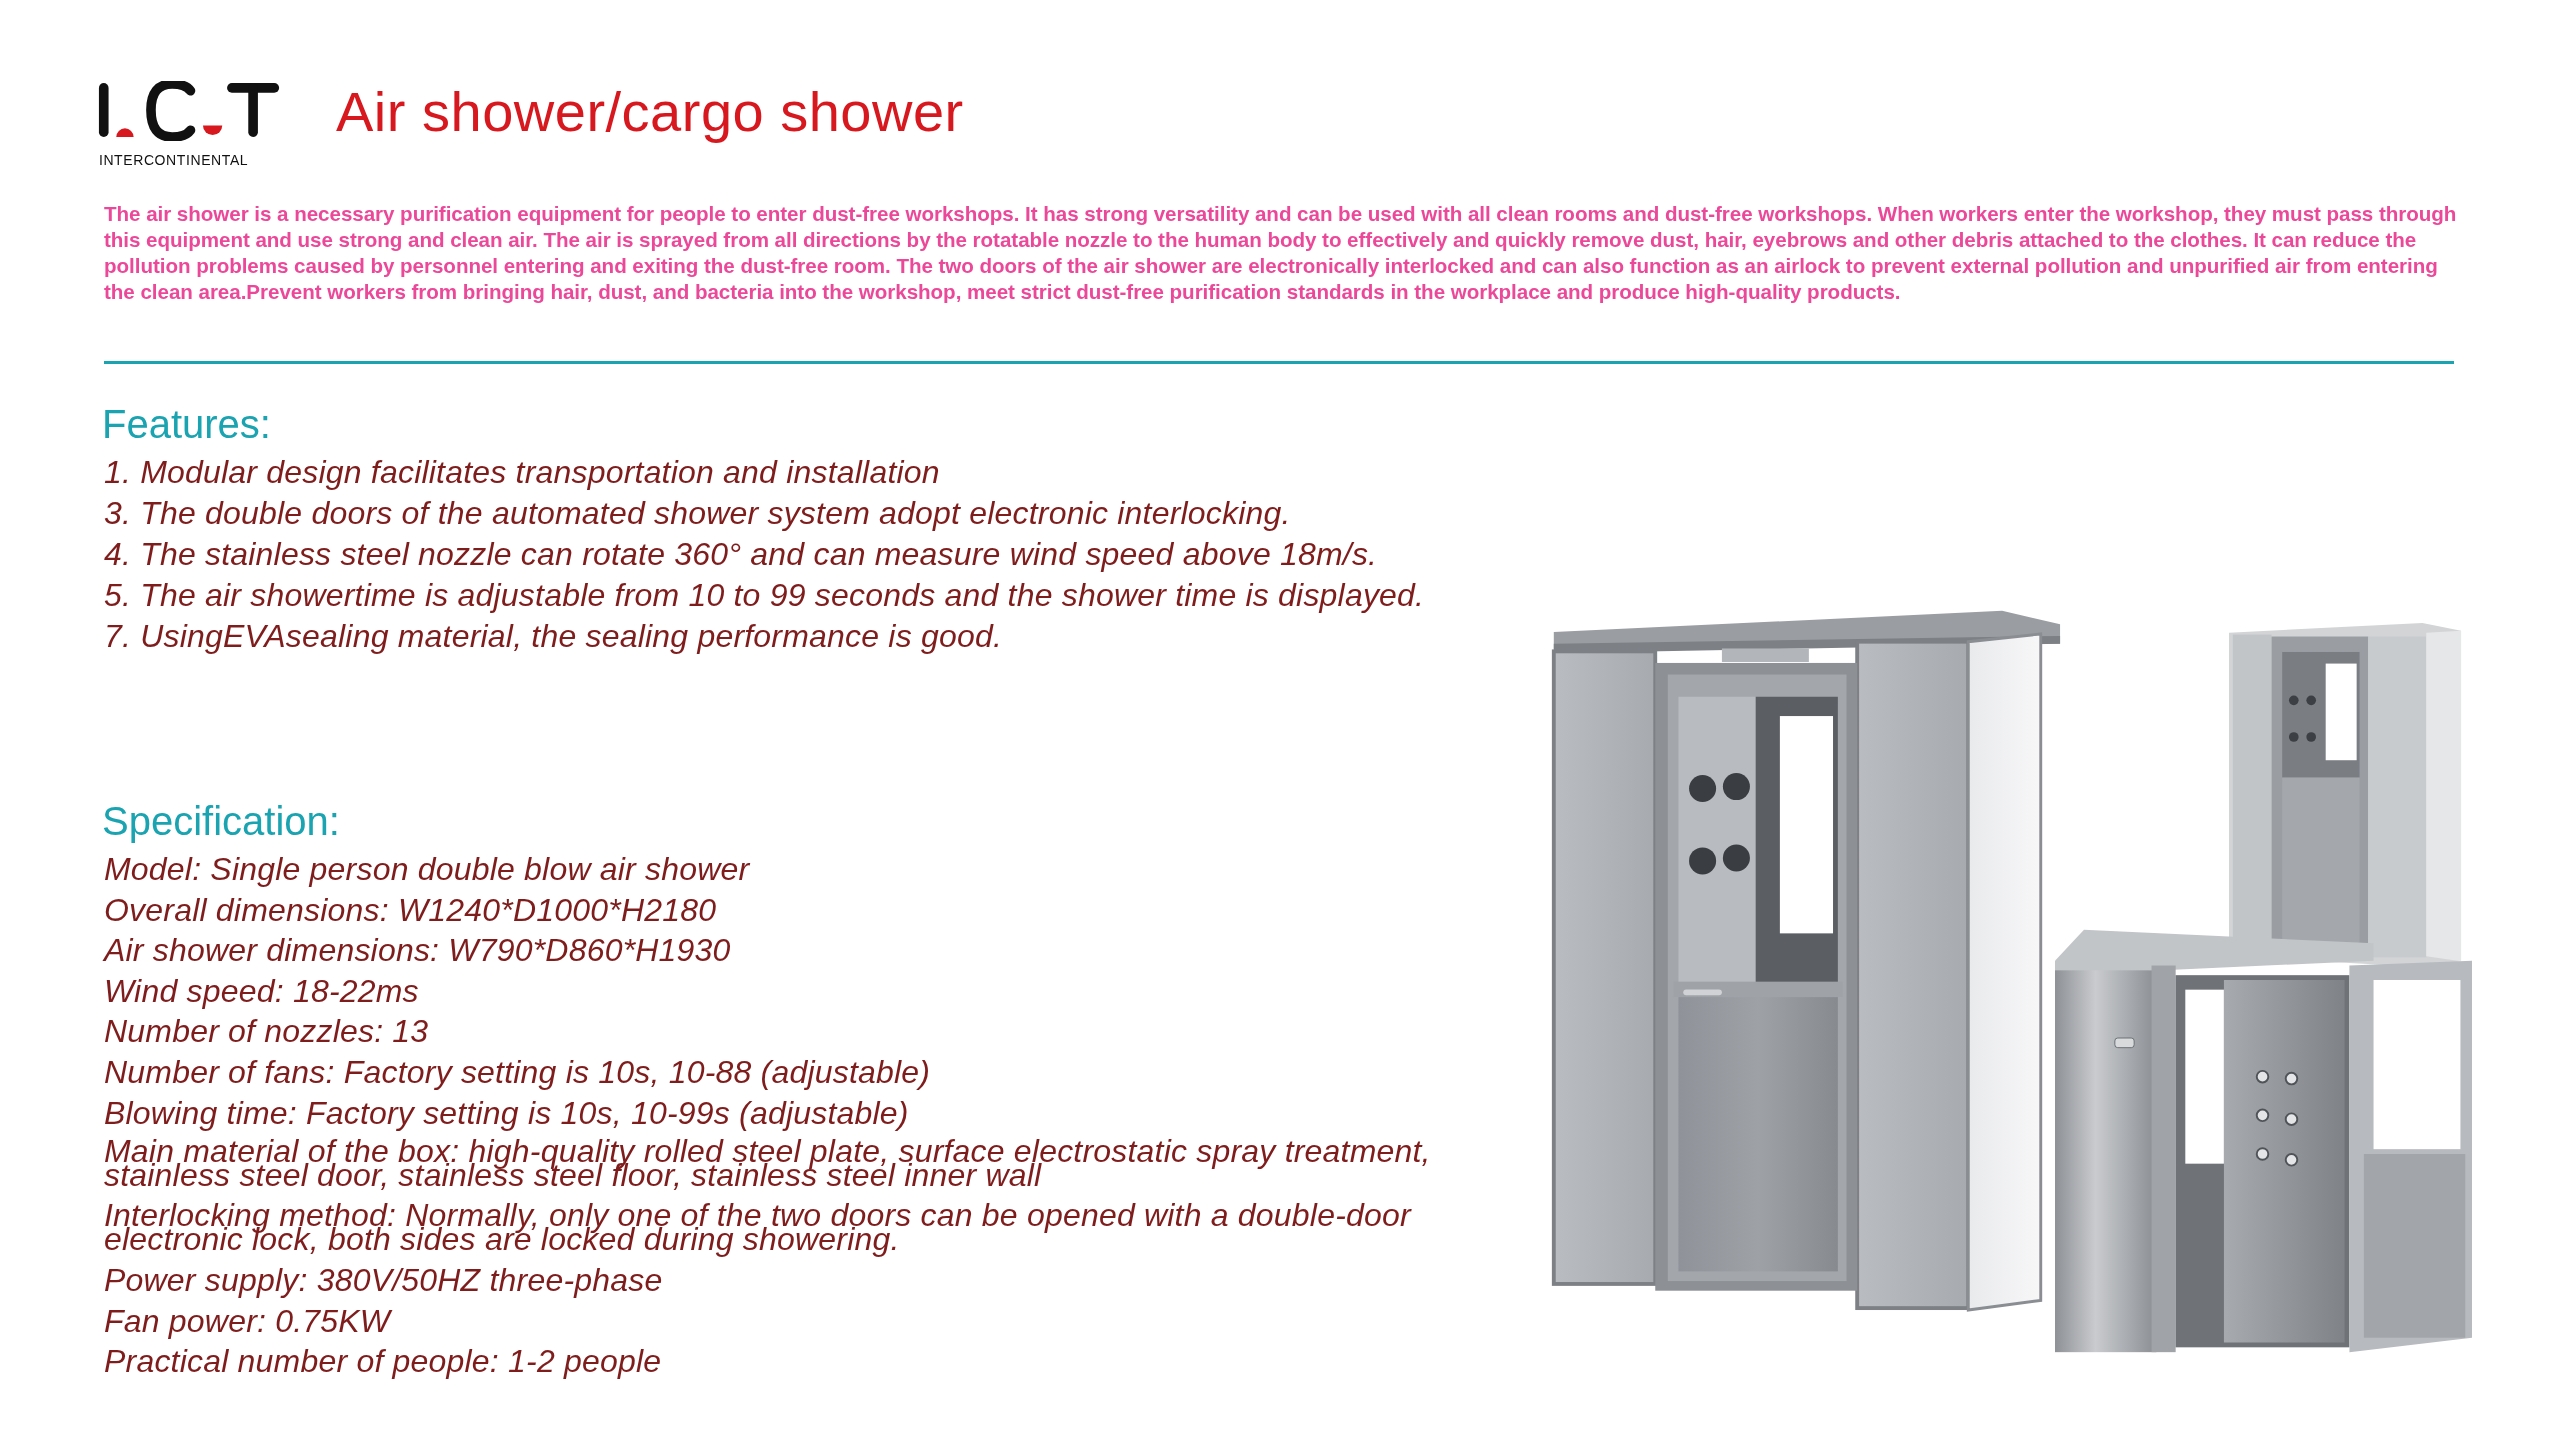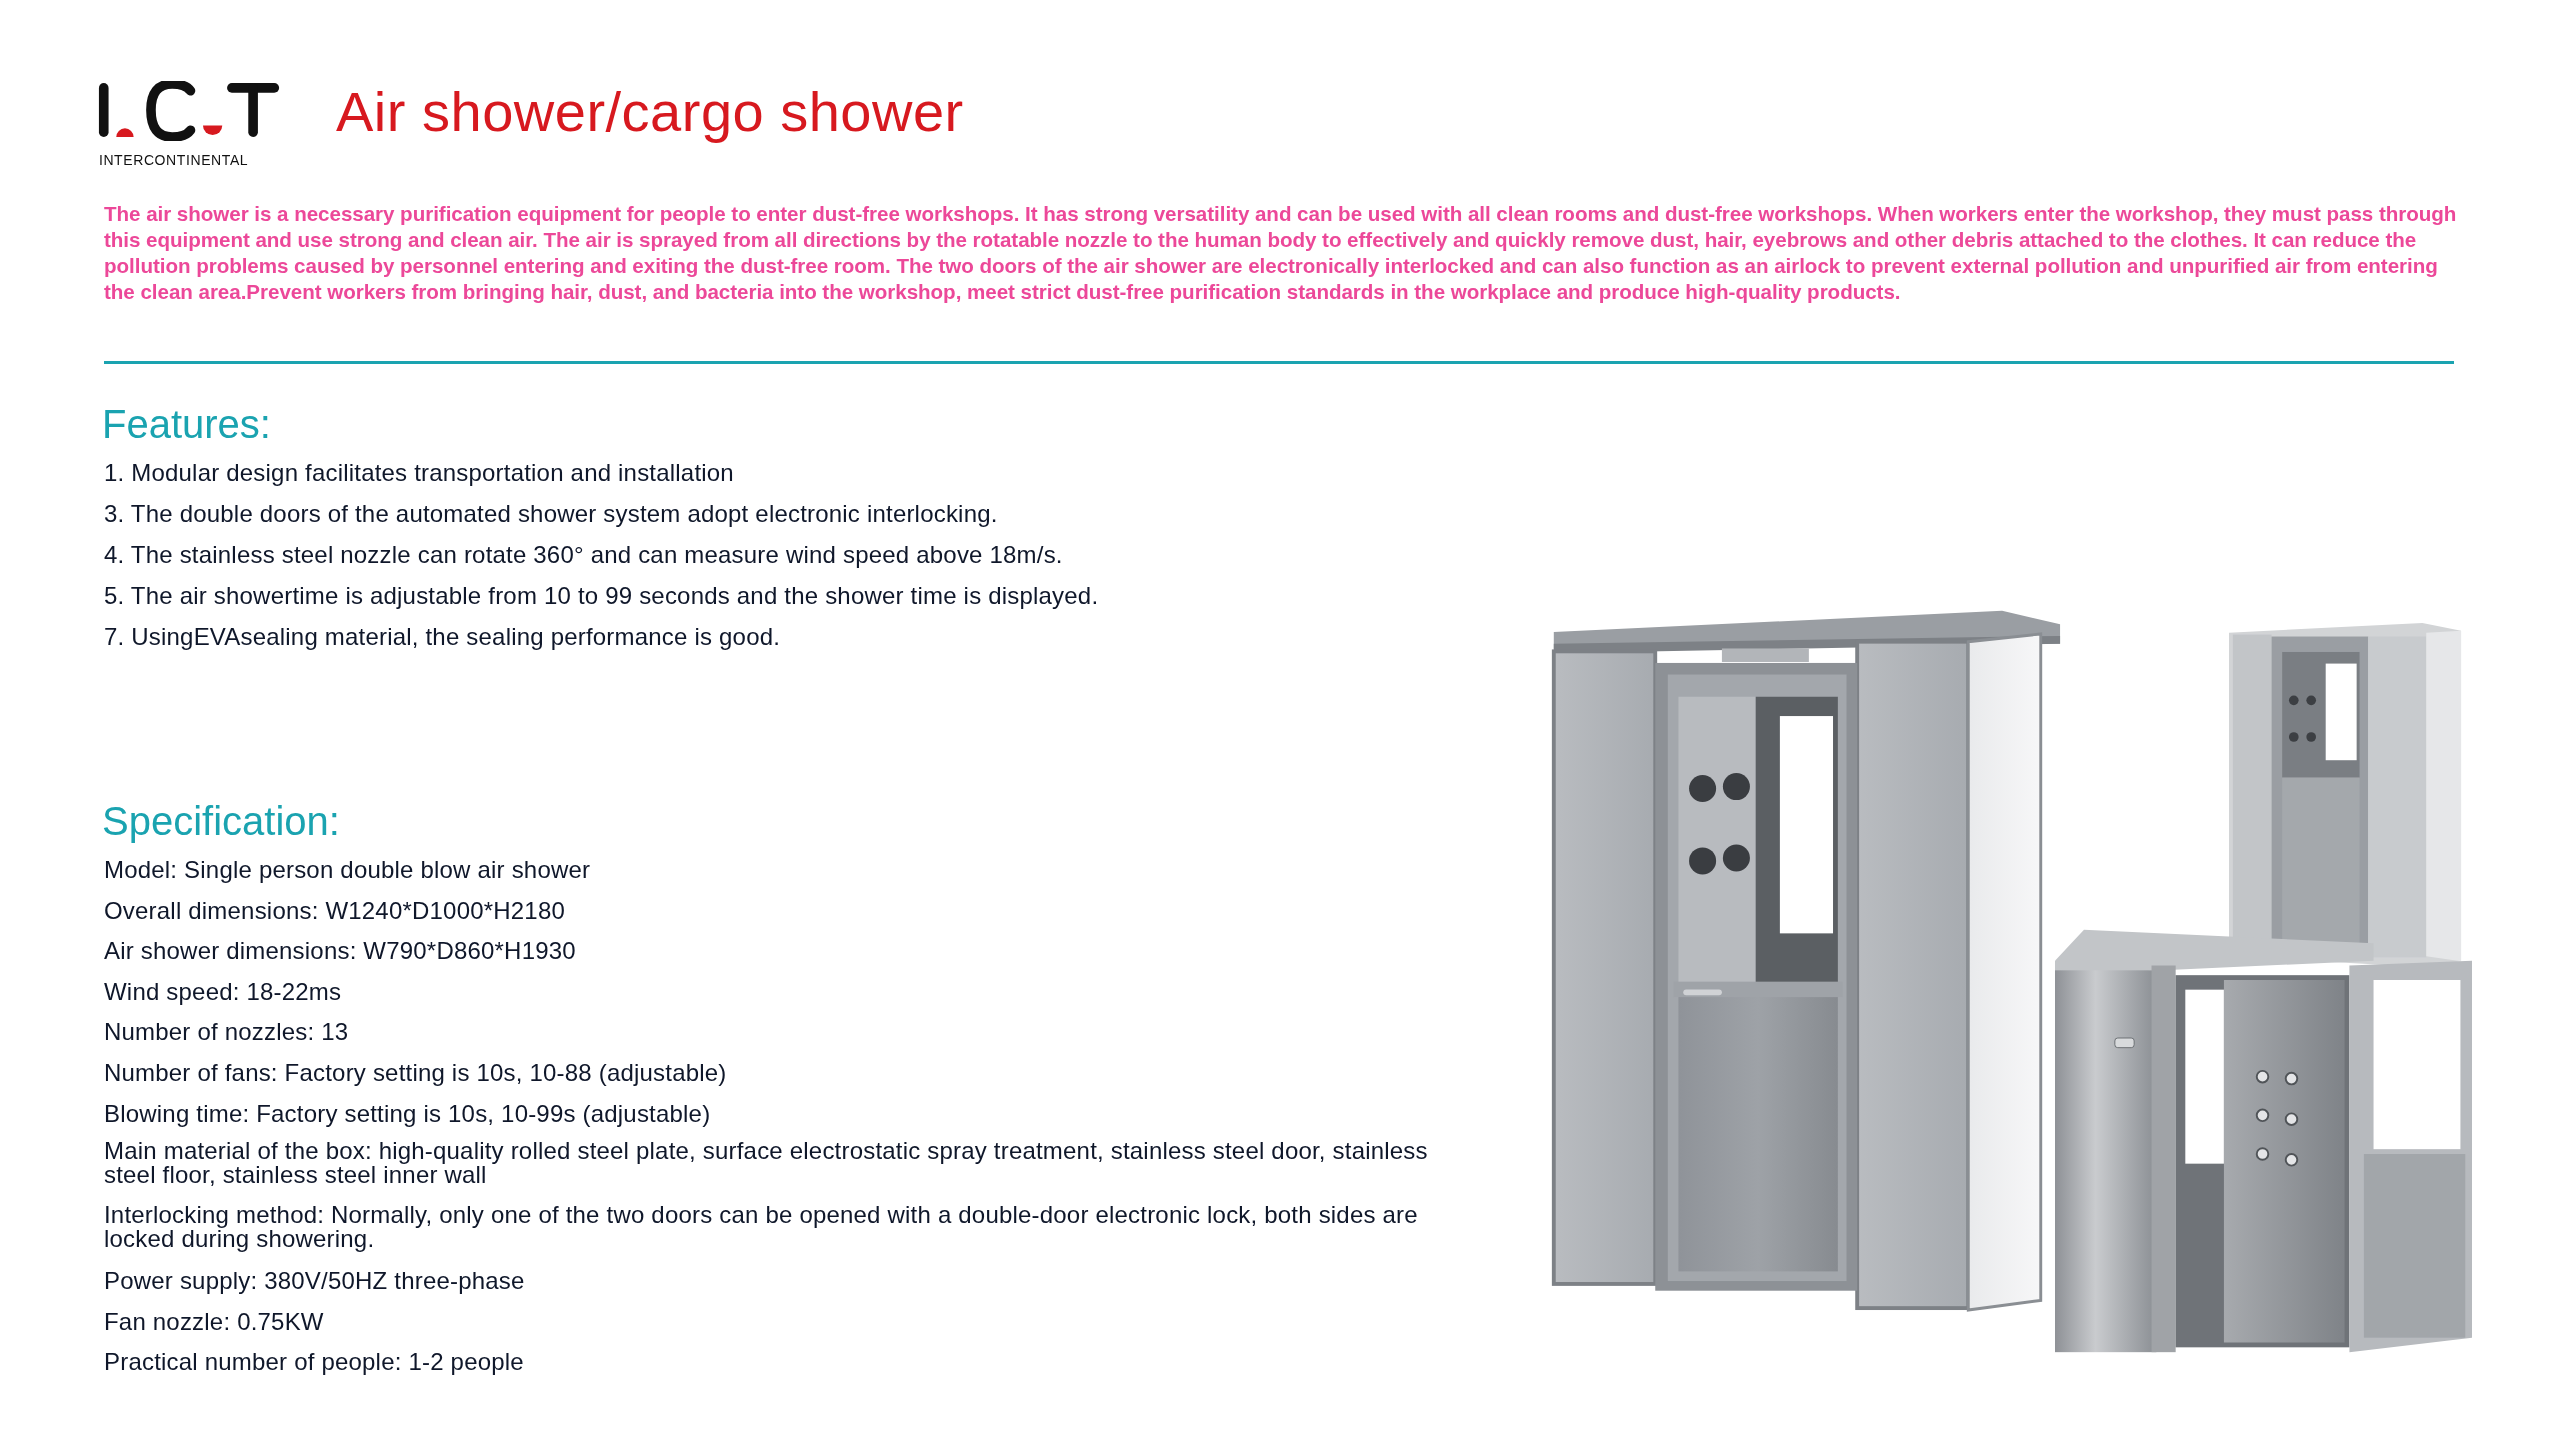--- a/index.html
+++ b/index.html
@@ -37,21 +37,21 @@
   
   .section-heading {
     position: absolute; left: 102px;
     font-size: 40px; font-weight: 400; color: #1aa3b0; white-space: nowrap;
   }
   .features-heading { top: 402px; }
   .spec-heading { top: 799px; }
 
   .list { position: absolute; left: 104px; list-style: none; }
   .list li {
-    font-size: 24px; color: #0f172a; white-space: nowrap; letter-spacing: 0.2px;
+    font-size: 32px; color: #7f1d1d; white-space: nowrap; letter-spacing: 0.2px; font-style: italic;
   }
   .features-list { top: 458px; }
   .features-list li { height: 41px; line-height: 29px; }
 
   .spec-list { top: 855px; width: 1372px; }
   .spec-list li { line-height: 29px; margin-bottom: 11.6px; }
   .spec-list li.wrap { white-space: normal; line-height: 24px; margin-bottom: 15.5px; }
 
   
   .product { position: absolute; }
@@ -100,21 +100,21 @@
   <li>Model: Single person double blow air shower</li>
   <li>Overall dimensions: W1240*D1000*H2180</li>
   <li>Air shower dimensions: W790*D860*H1930</li>
   <li>Wind speed: 18-22ms</li>
   <li>Number of nozzles: 13</li>
   <li>Number of fans: Factory setting is 10s, 10-88 (adjustable)</li>
   <li>Blowing time: Factory setting is 10s, 10-99s (adjustable)</li>
   <li class="wrap">Main material of the box: high-quality rolled steel plate, surface electrostatic spray treatment, stainless steel door, stainless steel floor, stainless steel inner wall</li>
   <li class="wrap">Interlocking method: Normally, only one of the two doors can be opened with a double-door electronic lock, both sides are locked during showering.</li>
   <li>Power supply: 380V/50HZ three-phase</li>
-  <li>Fan nozzle: 0.75KW</li>
+  <li>Fan power: 0.75KW</li>
   <li>Practical number of people: 1-2 people</li>
 </ul>
 
 <div class="product product-main">
   <svg viewBox="0 0 532 760" preserveAspectRatio="none">
     <defs>
       <linearGradient id="gPanel" x1="0" x2="1">
         <stop offset="0" stop-color="#b9bcc0"></stop>
           <stop offset="1" stop-color="#a7abb0"></stop>
       </linearGradient>

